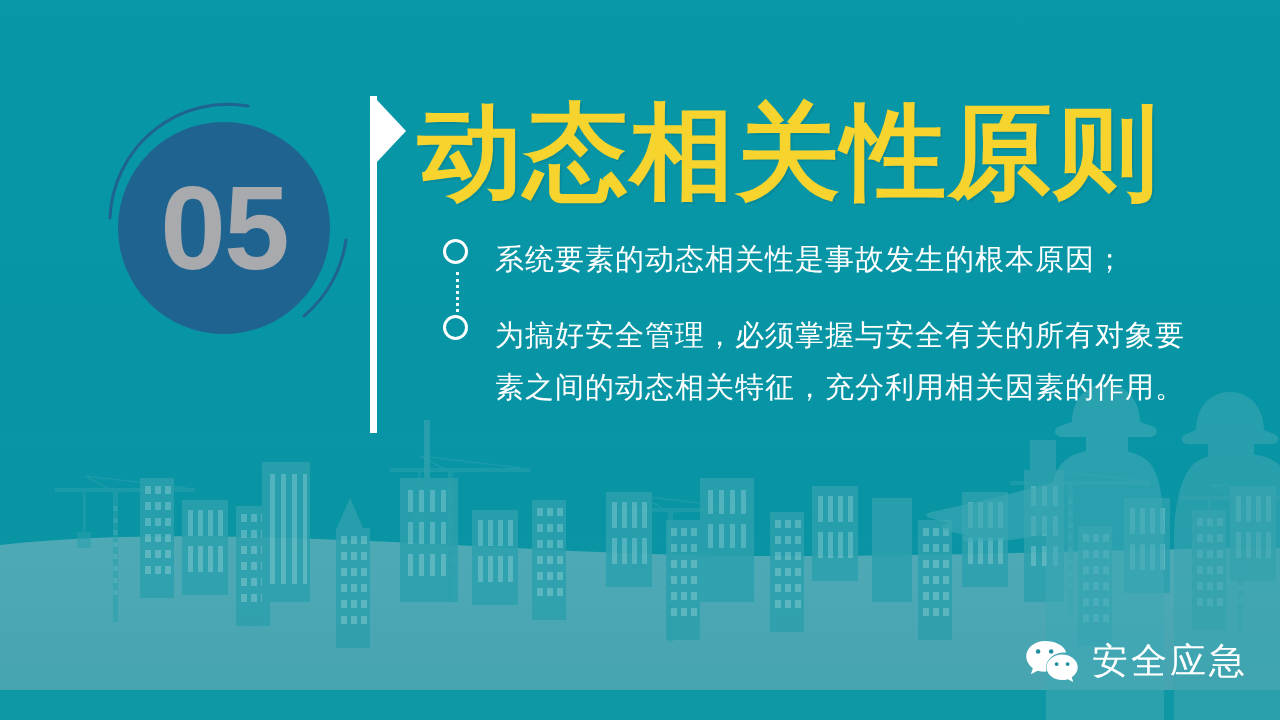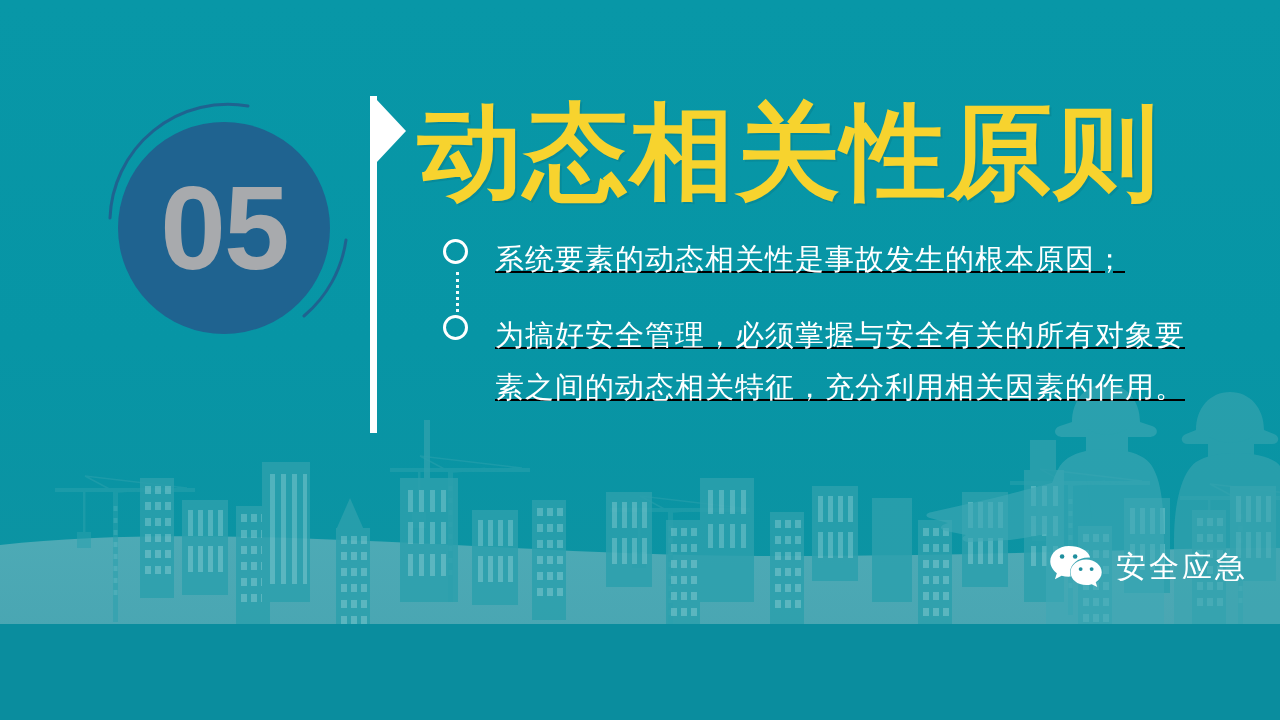--- a/index.html
+++ b/index.html
@@ -7,21 +7,21 @@
     margin: 0;
     padding: 0;
     background: #0a8d9e;
   }
   body {
     font-family: "Liberation Sans", "DejaVu Sans", sans-serif;
   }
   #slide {
     position: relative;
     width: 1280px;
-    height: 624px;
+    height: 720px;
     overflow: hidden;
     background: #0898a6;
   }
 
   
   .bg-base {
     position: absolute;
     inset: 0;
     background: linear-gradient(180deg, #0897a7 0%, #0795a5 55%, #0d93a2 100%);
   }
@@ -106,21 +106,20 @@
     font-family: Liberation Sans, sans-serif;
     text-shadow: 2px 2px 0 rgba(0,0,0,0.07);
   }
 
   
   .bullets {
     position: absolute;
     left: 443px;
     top: 233px;
     width: 760px;
-    text-decoration: underline;
   }
   .bullet-row {
     position: relative;
     display: flex;
     align-items: flex-start;
   }
   .bullet-marker-col {
     position: relative;
     width: 52px;
     flex: 0 0 52px;
@@ -159,21 +158,21 @@
     position: absolute;
     right: 32px;
     bottom: 34px;
     display: flex;
     align-items: center;
     gap: 13px;
   }
   .wechat-icon { width: 54px; height: 46px; display:block; }
   .watermark-text {
     color: #ffffff;
-    font-size: 30px;
+    font-size: 36px;
     letter-spacing: 3px;
     font-family: "Liberation Sans", "DejaVu Sans", sans-serif;
   }
 </style>
 </head>
 <body>
 
 <div id="slide">
 
   <div class="bg-base"></div>

